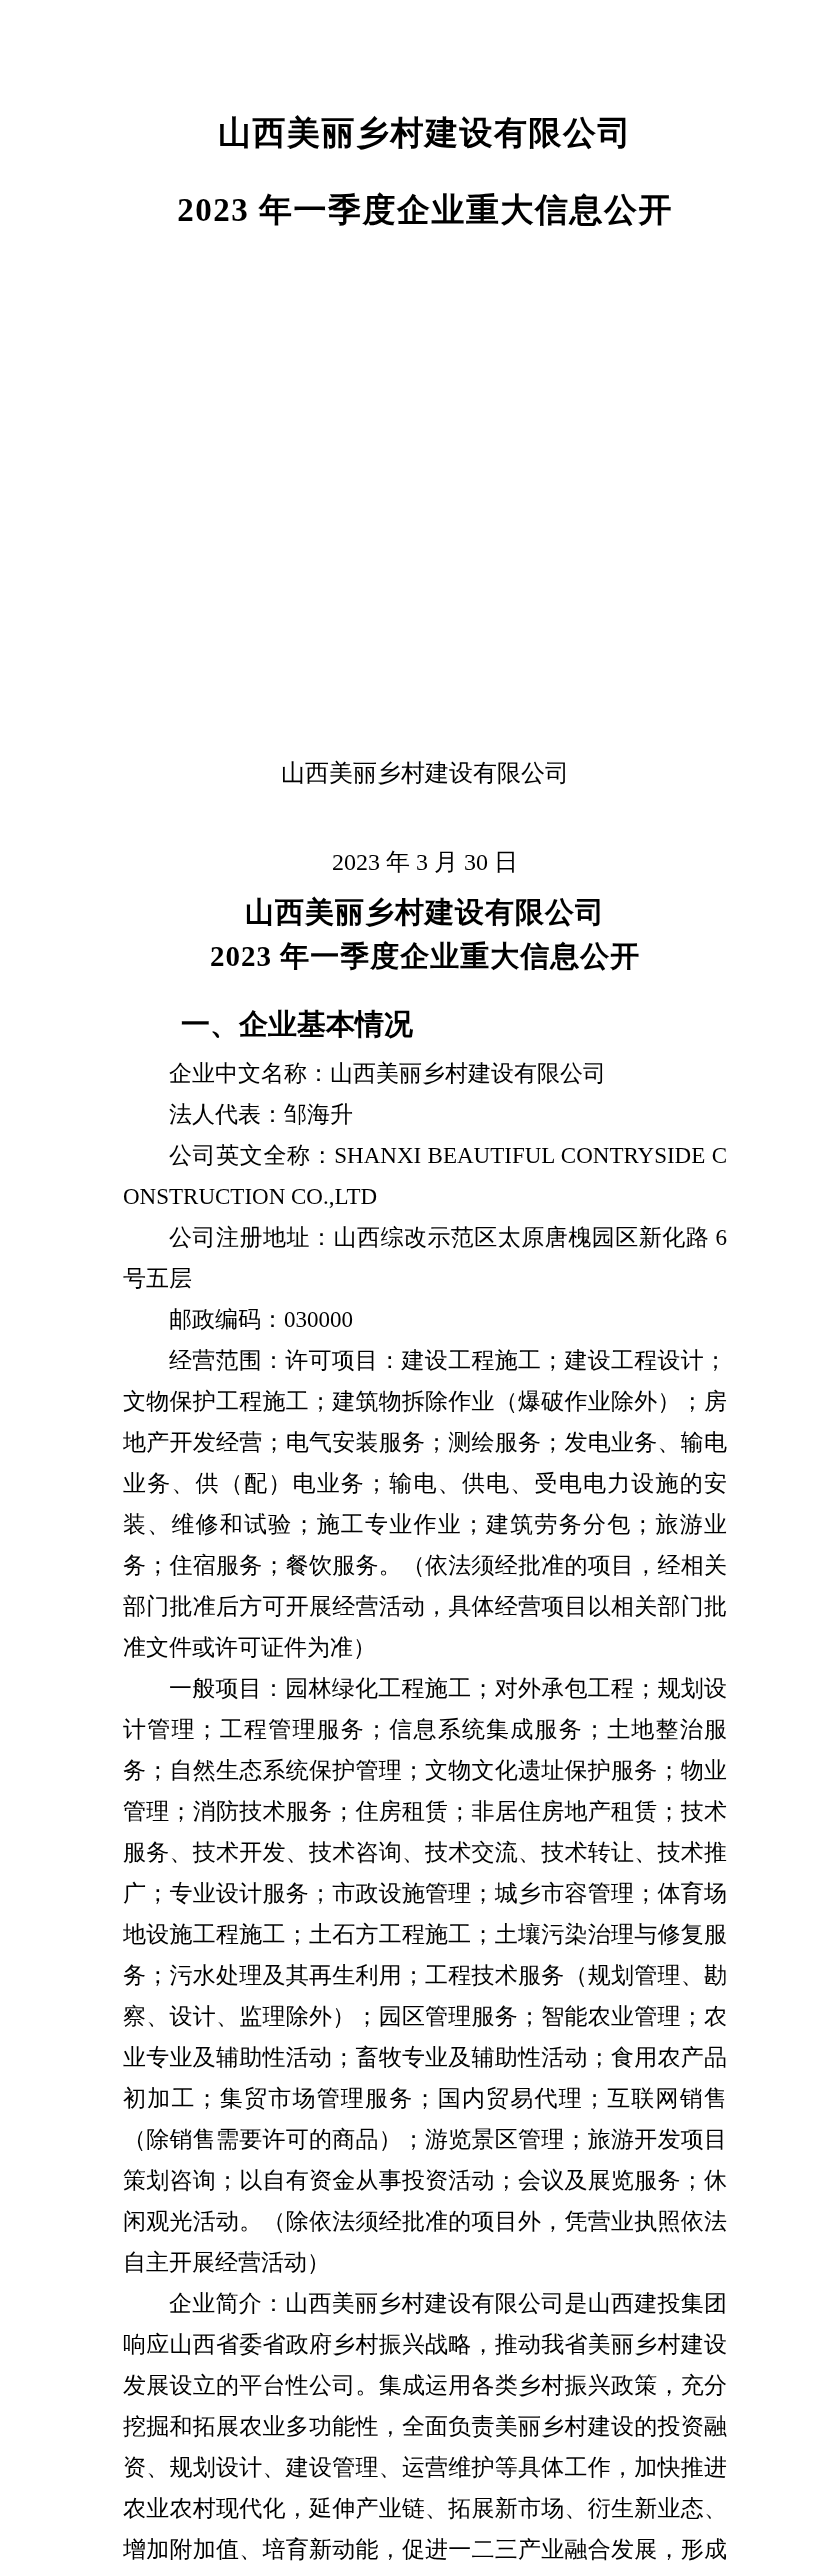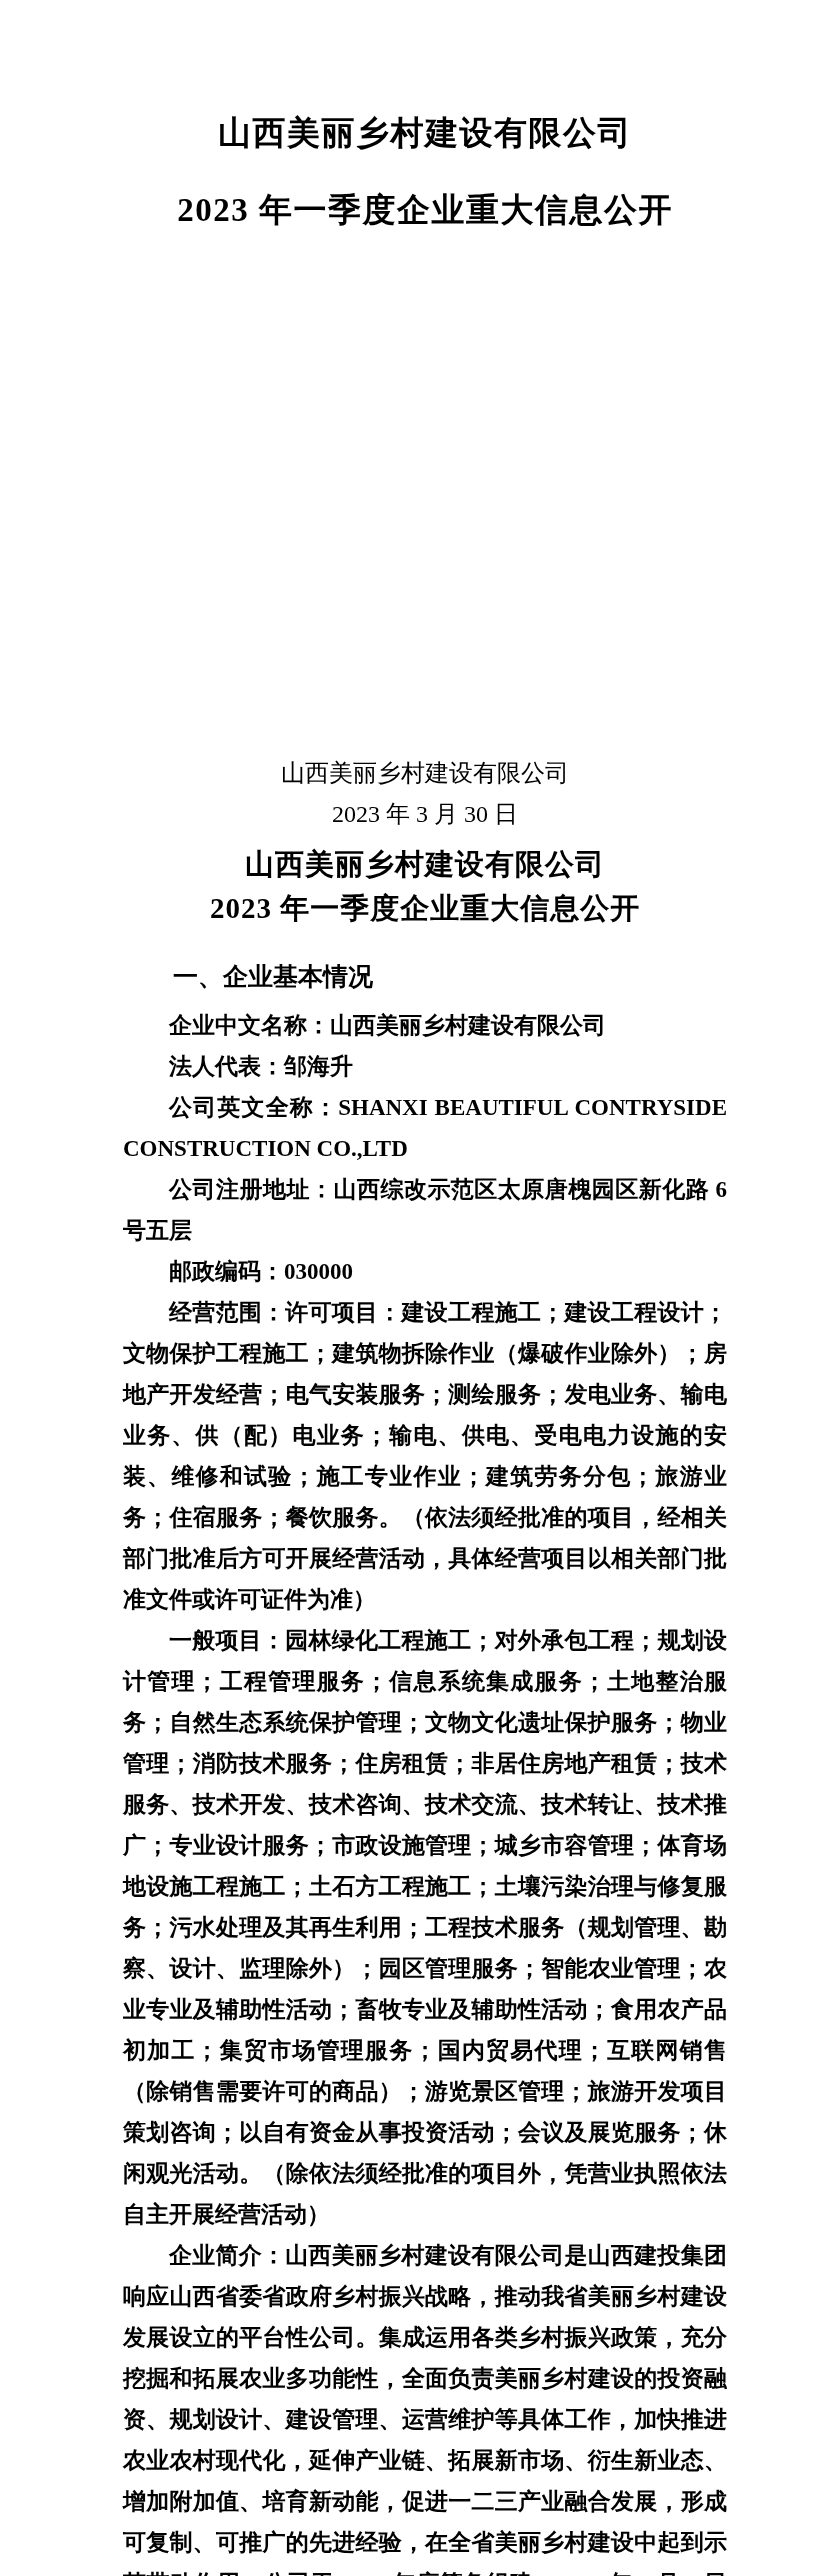--- a/index.html
+++ b/index.html
@@ -21,43 +21,43 @@
     line-height: 34px;
     font-weight: bold;
     text-align: center;
     letter-spacing: 1.5px;
   }
   .cover-title-2 { margin-top: 43px; }
   .center-line {
     text-align: center;
     font-size: 24px;
     line-height: 41px;
+    margin-top: 48px;
   }
   .company-line { margin-top: 526px; }
   .doc-title {
     font-size: 29px;
     line-height: 44px;
     font-weight: bold;
     text-align: center;
     letter-spacing: 1px;
   }
   .doc-title-1 { margin-top: 7.2px; }
   h2.sec {
-    font-size: 25px;
+    font-size: 29px;
     line-height: 41px;
     font-weight: bold;
     margin: 26px 0 8.2px 0;
     text-indent: 2em;
   }
   p.body {
     margin: 0;
     text-indent: 2em;
     text-align: justify;
     word-break: break-all;
-    font-weight: bold;
   }
 </style>
 </head>
 <body>
 
 <div class="page">
 
   <div class="cover-title">山西美丽乡村建设有限公司</div>
   <div class="cover-title cover-title-2">2023 年一季度企业重大信息公开</div>
 

